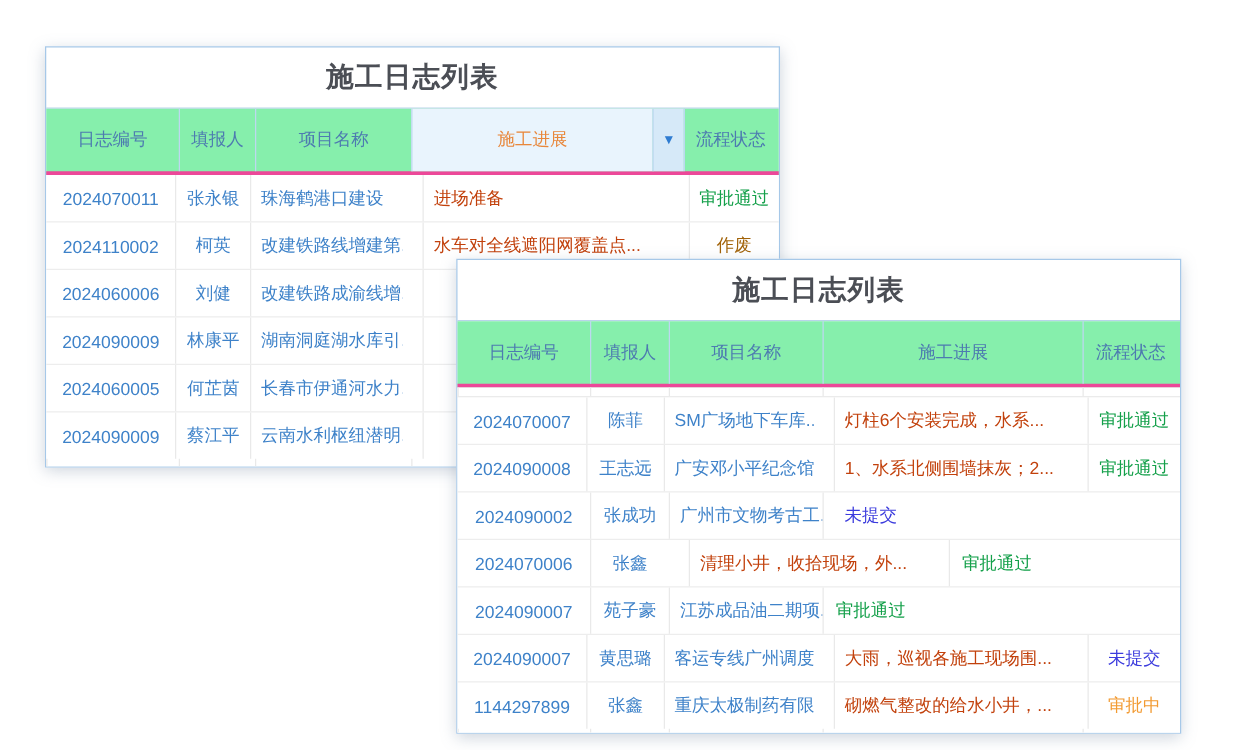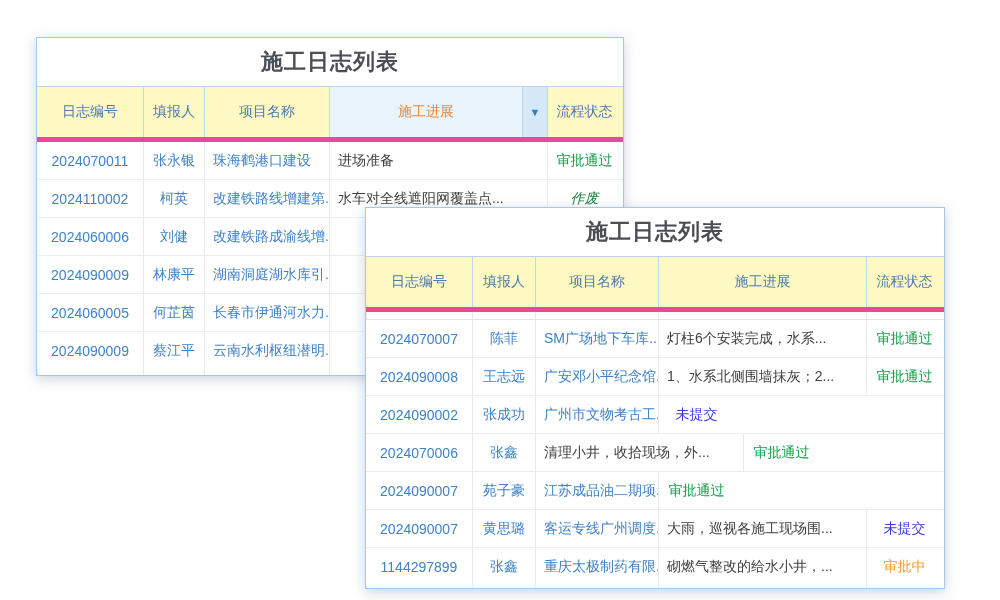--- a/index.html
+++ b/index.html
@@ -4,38 +4,38 @@
 <style>
   html,body{margin:0;padding:0;background:#ffffff;width:1000px;height:600px;overflow:hidden;
     font-family:"Liberation Sans","DejaVu Sans",sans-serif;}
   .stage{position:relative;width:1000px;height:600px;background:#ffffff;}
   .card{position:absolute;background:#ffffff;border:1px solid #a6c8e8;
     box-shadow:0 3px 12px rgba(110,130,155,.35);}
   .card1{left:36px;top:37px;width:586px;z-index:1;}
   .card2{left:365px;top:207px;width:578px;z-index:2;}
   .tbl-title{height:48px;line-height:48px;text-align:center;font-size:22px;font-weight:bold;
     color:#4b4e55;border-bottom:1px solid #b9d4ea;letter-spacing:1px;}
-  .hdr{display:flex;height:50px;background:#fef9c3;color:#4d7bb0;font-size:14px;
-    align-items:stretch;border-bottom:5px solid #ec4899;}
+  .hdr{display:flex;height:50px;background:#86efac;color:#4d7bb0;font-size:14px;
+    align-items:stretch;border-bottom:3px solid #ec4899;}
   .hcell{display:flex;align-items:center;justify-content:center;border-left:1px solid #bdd8ef;
     box-sizing:border-box;white-space:nowrap;overflow:hidden;}
   .hcell:first-child{border-left:none;}
   .hcell.filter{background:#e9f4fd;color:#e8873b;}
   .hcell.arrow{color:#2f7cd1;font-size:11px;background:#d6e9f8;}
   .rows{background:#fff;}
   .t-row{display:flex;height:37px;align-items:stretch;border-top:1px solid #ededed;
     font-size:14px;}
   .t-row:first-child{border-top:none;}
   .cell{display:flex;align-items:center;box-sizing:border-box;border-left:1px solid #e9e9e9;
     white-space:nowrap;overflow:hidden;}
   .cell:first-child{border-left:none;}
   .ctr{justify-content:center;}
   .lft{justify-content:flex-start;padding:0 8px;}
   .blue{color:#3e82c9;}
-  .dark{color:#404040;}
+  .dark{color:#c2410c;margin-left:16px;}
   .sliver{display:flex;height:7px;border-bottom:1px solid #e5e5e5;background:#fff;}
   .sliver .cell{border-left:1px solid #e9e9e9;}
   .footstrip{display:flex;height:6px;background:#fff;}
   .footstrip .cell{border-left:1px solid #e9e9e9;}
   
   .t1-c0{width:106px;} .t1-c1{width:61px;} .t1-c2{width:125px;}
   .t1-c3{width:193px;} .t1-c3b{width:218px;} .t1-c4{width:25px;} .t1-c5{width:74px;}
   
   .t2-c0{width:106px;} .t2-c1{width:63px;} .t2-c2{width:123px;}
   .t2-c3{width:208px;} .t2-c4{width:76px;}
@@ -63,21 +63,21 @@
         <div class="cell ctr blue t1-c1">张永银</div>
         <div class="cell lft blue t1-c2">珠海鹤港口建设</div>
         <div class="cell lft dark t1-c3b">进场准备</div>
         <div class="cell ctr t1-c5" style="color: rgb(20, 160, 74);">审批通过</div>
       </div>
       <div class="t-row">
         <div class="cell ctr blue t1-c0">2024110002</div>
         <div class="cell ctr blue t1-c1">柯英</div>
         <div class="cell lft blue t1-c2">改建铁路线增建第...</div>
         <div class="cell lft dark t1-c3b">水车对全线遮阳网覆盖点...</div>
-        <div class="cell ctr t1-c5" style="color: #15803d; font-style: italic;">作废</div>
+        <div class="cell ctr t1-c5" style="color: #a16207;">作废</div>
       </div>
       <div class="t-row">
         <div class="cell ctr blue t1-c0">2024060006</div>
         <div class="cell ctr blue t1-c1">刘健</div>
         <div class="cell lft blue t1-c2">改建铁路成渝线增...</div>
         <div class="cell lft dark t1-c3b"></div>
         <div class="cell ctr t1-c5"></div>
       </div>
       <div class="t-row">
         <div class="cell ctr blue t1-c0">2024090009</div>

